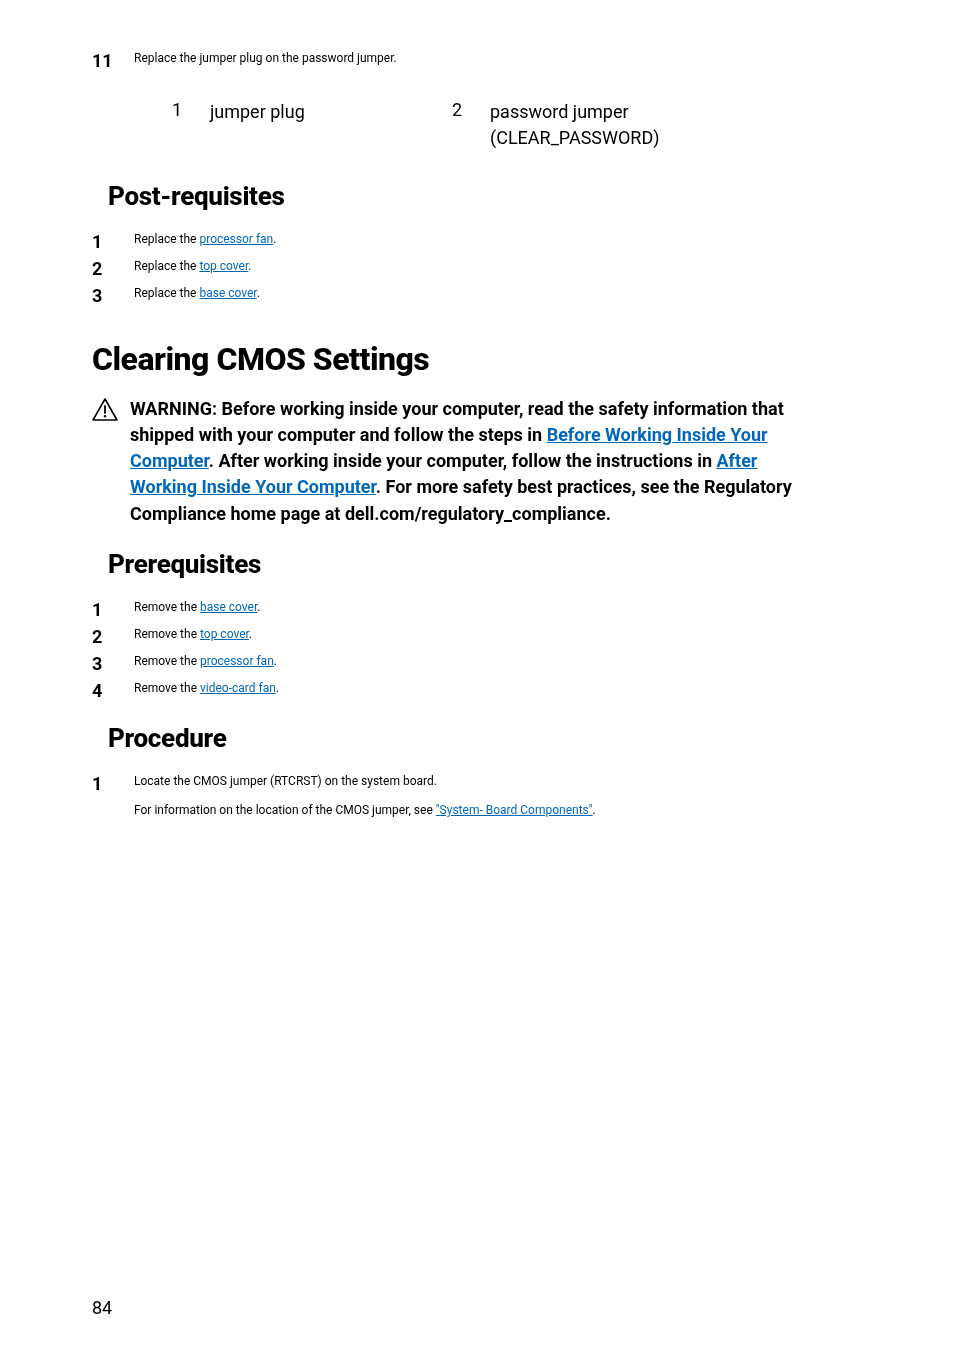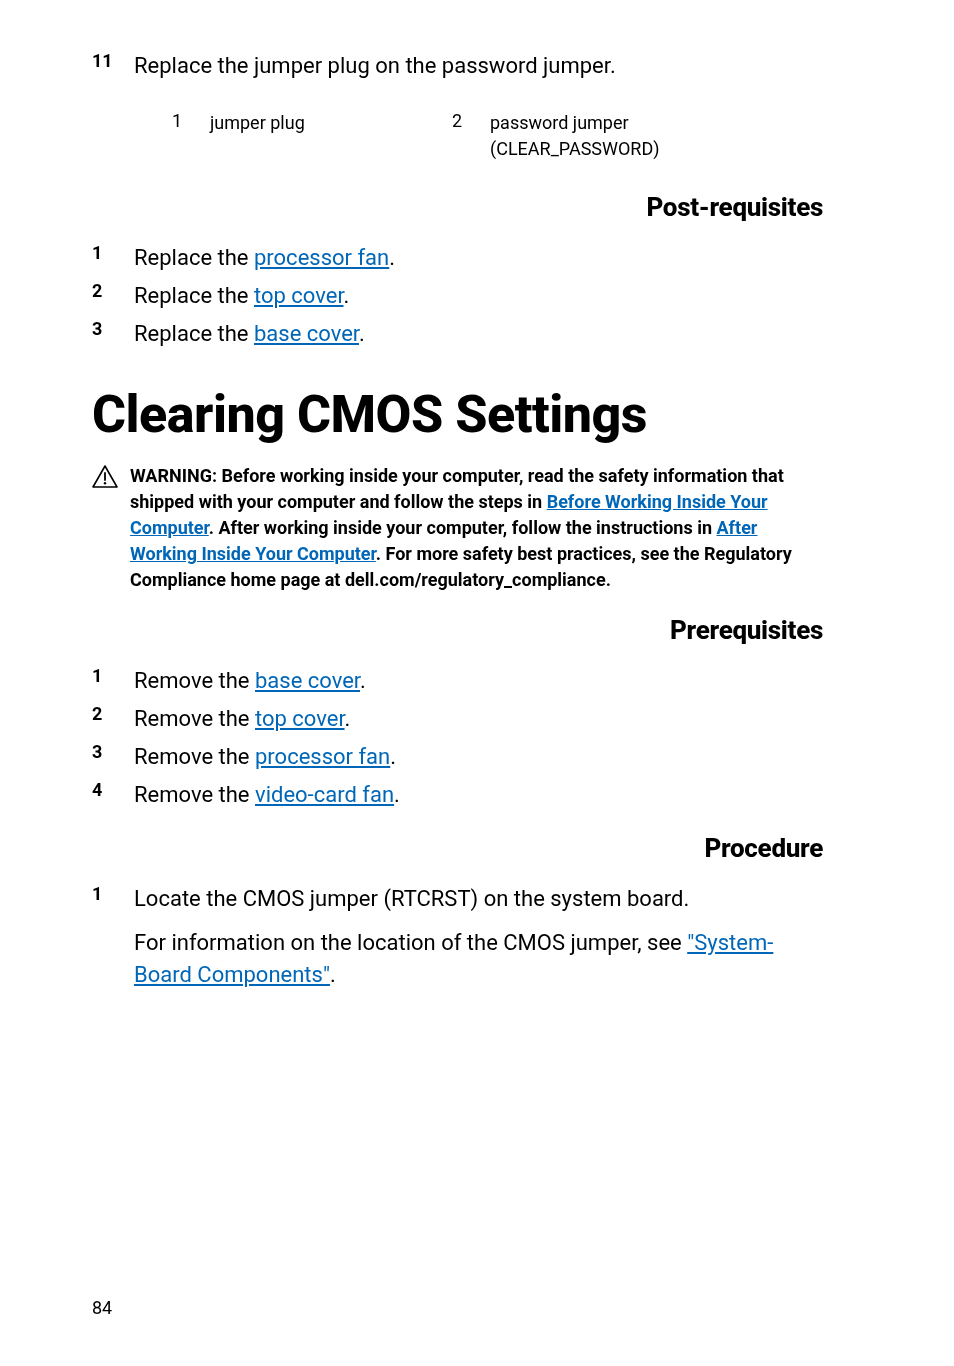--- a/index.html
+++ b/index.html
@@ -23,21 +23,21 @@
   .ol-num {
     width: 42px;
     font-weight: 700;
     font-size: 18px;
     flex-shrink: 0;
   }
   .ol-num.narrow {
     width: 42px;
   }
   .ol-body {
-    font-size: 22px;
+    font-size: 12px;
     line-height: 1.45;
   }
   .callout-row {
     display: flex;
     margin: 28px 0 30px 0;
     padding-left: 80px;
   }
   .callout-cell {
     display: flex;
   }
@@ -47,25 +47,24 @@
   }
   .callout-text {
     font-size: 18px;
     line-height: 1.45;
   }
   .h2 {
     font-weight: 800;
     font-size: 26px;
     margin: 22px 0 20px 16px;
     letter-spacing: -0.3px;
-    text-align: right;
   }
   .h1 {
     font-weight: 800;
-    font-size: 52px;
+    font-size: 32px;
     margin: 34px 0 18px 0;
     letter-spacing: -0.5px;
   }
   .warning-block {
     display: flex;
     margin: 2px 0 2px 0;
   }
   .warning-icon {
     width: 38px;
     flex-shrink: 0;

